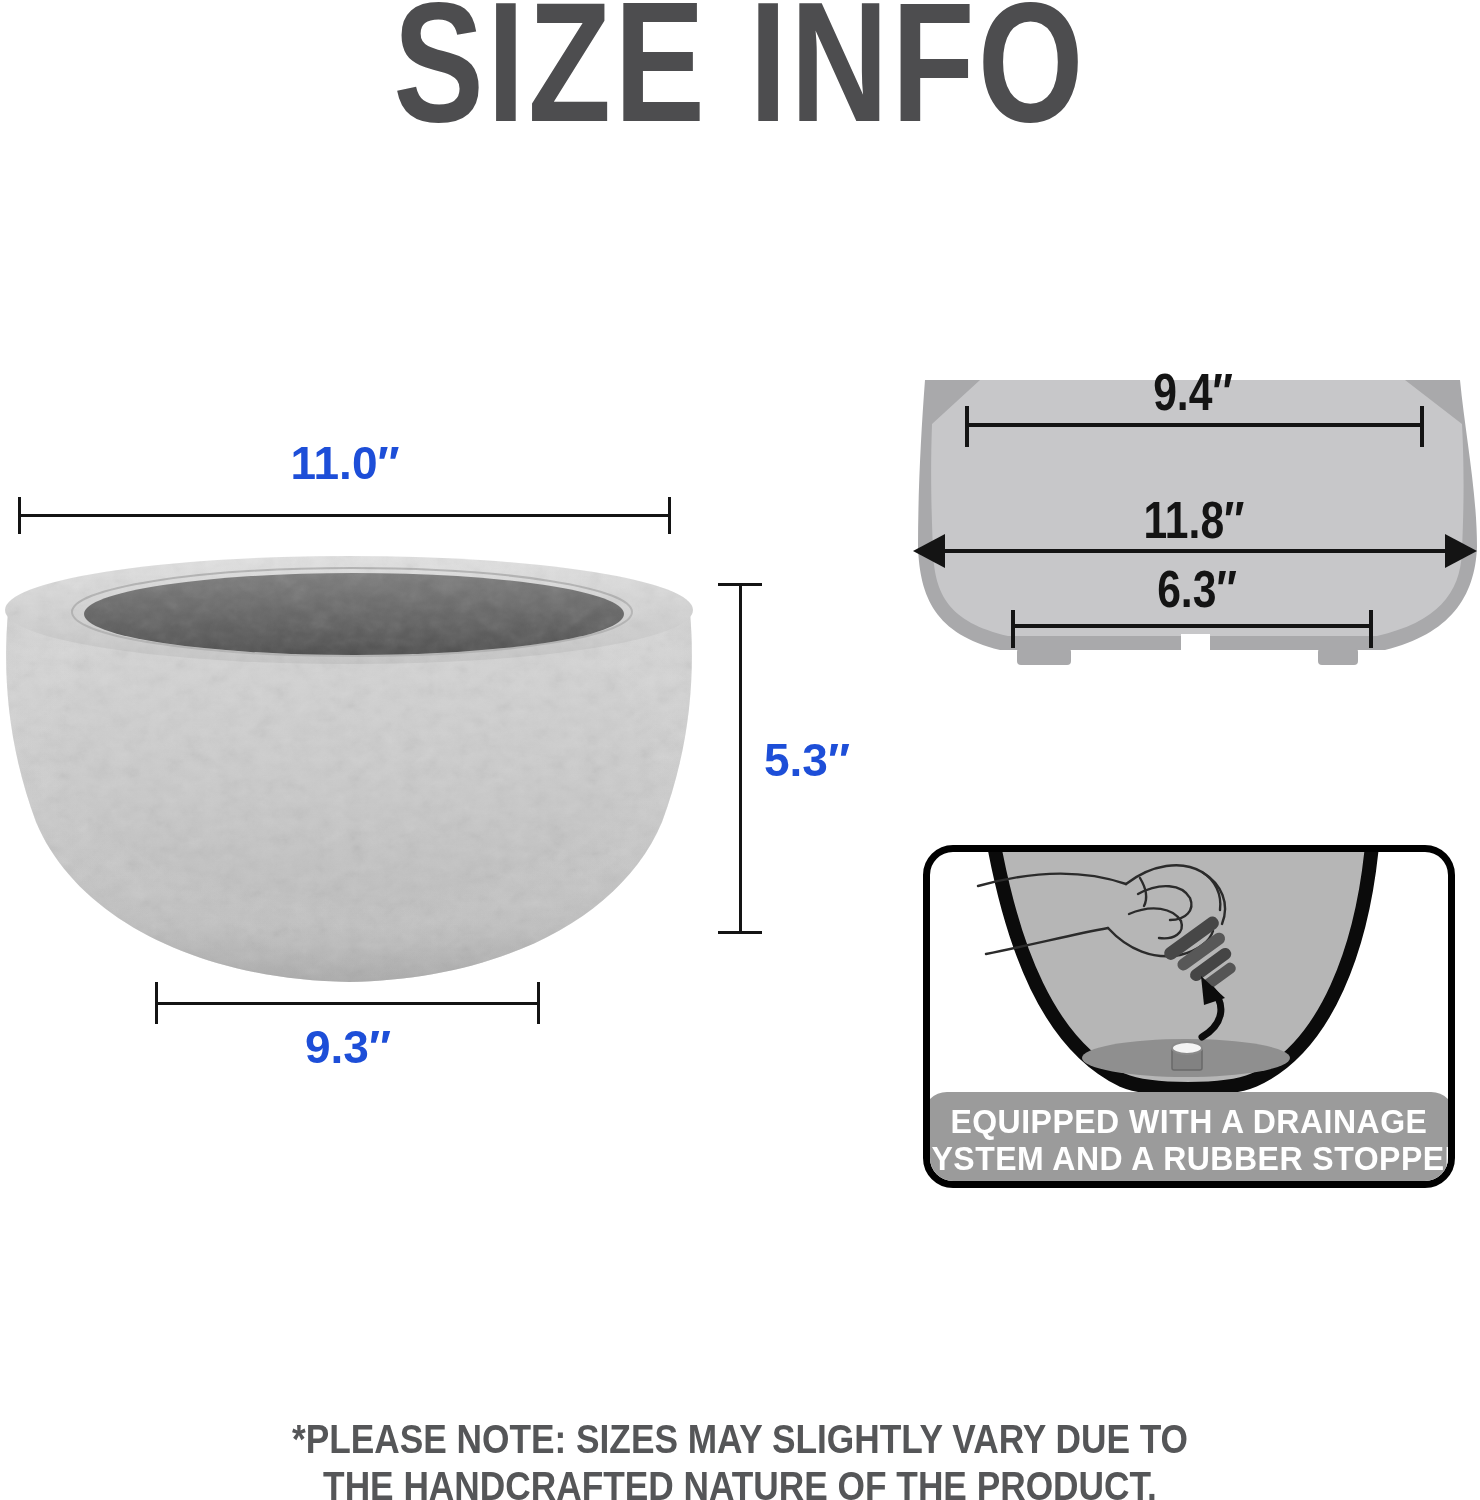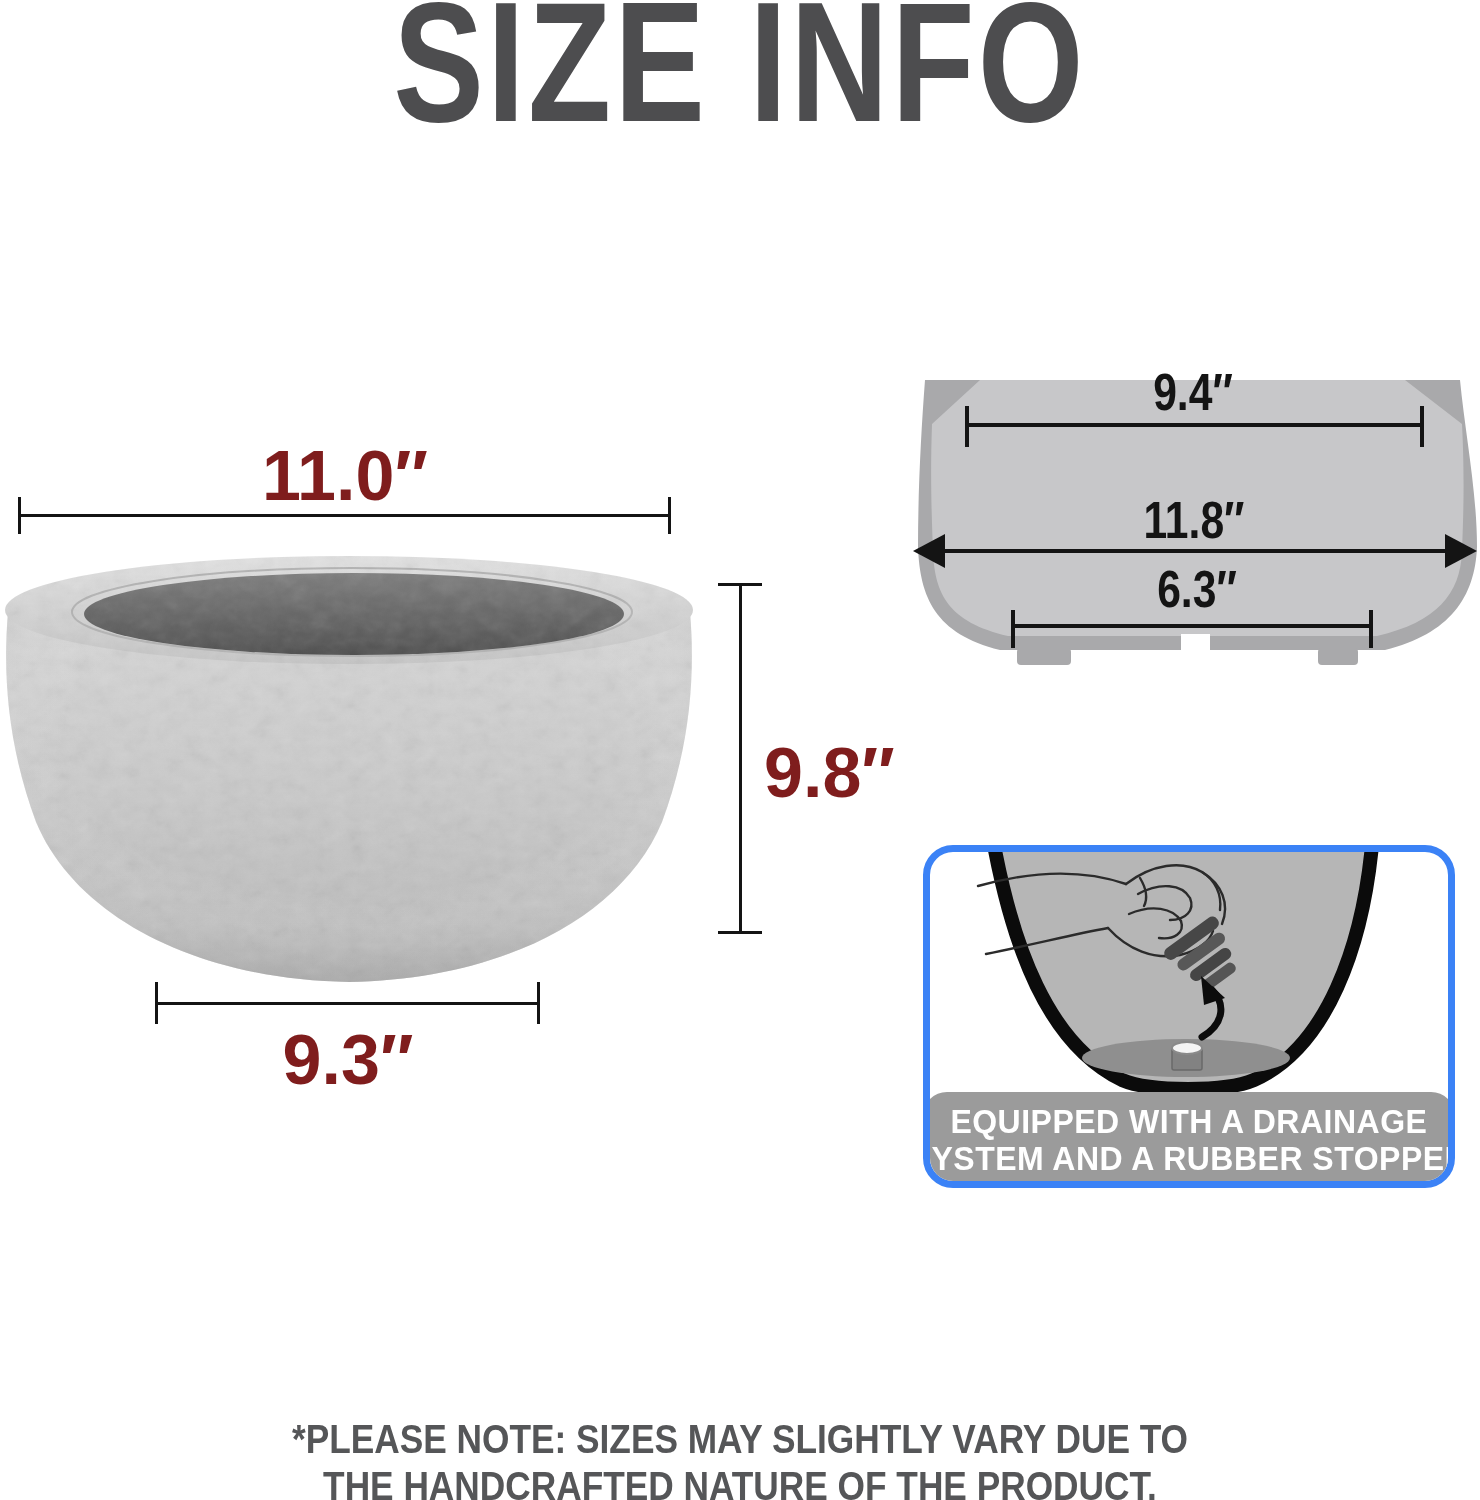--- a/index.html
+++ b/index.html
@@ -1,28 +1,28 @@
 <!DOCTYPE html>
 <html><head>
 <meta charset="utf-8">
 <style>
   html,body{margin:0;padding:0;background:#ffffff;}
   .page{position:relative;width:1480px;height:1500px;background:#ffffff;overflow:hidden;
         font-family:"Liberation Sans", sans-serif;}
   .title{position:absolute;top:-36px;left:0;right:0;text-align:center;
          font-size:170px;font-weight:bold;color:#4d4d4f;letter-spacing:4px;
          transform:scaleX(0.80);transform-origin:50% 50%;white-space:nowrap;}
-  .dim-label{position:absolute;font-weight:bold;color:#7f1d1d;font-size:70px;white-space:nowrap;}
+  .dim-label{position:absolute;font-weight:bold;color:#1d4ed8;font-size:46px;white-space:nowrap;}
   .dim-center{text-align:center;}
   .hline,.vline,.tick{position:absolute;background:#141414;}
   .bowl-svg{position:absolute;left:2px;top:552px;}
   .xsec-svg{position:absolute;left:905px;top:372px;overflow:visible;}
   .dimtext{font-family:"Liberation Sans", sans-serif;font-weight:bold;fill:#141414;font-size:52px;}
   .card{position:absolute;left:923px;top:845px;width:532px;height:343px;box-sizing:border-box;
-        background:#ffffff;border:7px solid #3b82f6;border-radius:30px;overflow:hidden;}
+        background:#ffffff;border:7px solid #000000;border-radius:30px;overflow:hidden;}
   .card-band{position:absolute;left:-7px;right:-7px;bottom:-7px;height:96px;background:#9b9b9b;
              border-radius:24px;display:flex;flex-direction:column;justify-content:center;
              align-items:center;}
   .card-band-text{color:#ffffff;font-weight:bold;font-size:33px;line-height:37px;
                   text-align:center;letter-spacing:0.5px;transform:scaleX(0.97);white-space:nowrap;}
   .drain-svg{position:absolute;left:0;top:0;}
   .footnote{position:absolute;top:1416px;left:0;right:0;text-align:center;
             font-weight:bold;color:#555658;font-size:41px;line-height:47px;
             transform:scaleX(0.86);transform-origin:50% 50%;}
 </style>
@@ -79,21 +79,21 @@
     <div class="dim-label dim-center" style="left:19px;top:436px;width:652px;">11.0″</div>
     <div class="tick" style="left:18px;top:497px;width:3px;height:37px;"></div>
     <div class="hline" style="left:19px;top:514px;width:652px;height:3px;"></div>
     <div class="tick" style="left:668px;top:497px;width:3px;height:37px;"></div>
   </div>
 
   <div>
     <div class="tick" style="left:718px;top:583px;width:44px;height:3px;"></div>
     <div class="vline" style="left:739px;top:584px;width:3px;height:349px;"></div>
     <div class="tick" style="left:718px;top:931px;width:44px;height:3px;"></div>
-    <div class="dim-label" style="left:764px;top:733px;">9.8″</div>
+    <div class="dim-label" style="left:764px;top:733px;">5.3″</div>
   </div>
 
   <div>
     <div class="tick" style="left:155px;top:982px;width:3px;height:42px;"></div>
     <div class="hline" style="left:156px;top:1002px;width:384px;height:3px;"></div>
     <div class="tick" style="left:537px;top:982px;width:3px;height:42px;"></div>
     <div class="dim-label dim-center" style="left:156px;top:1020px;width:384px;">9.3″</div>
   </div>
 
   <svg class="xsec-svg" width="580" height="310" viewBox="0 0 580 310">

